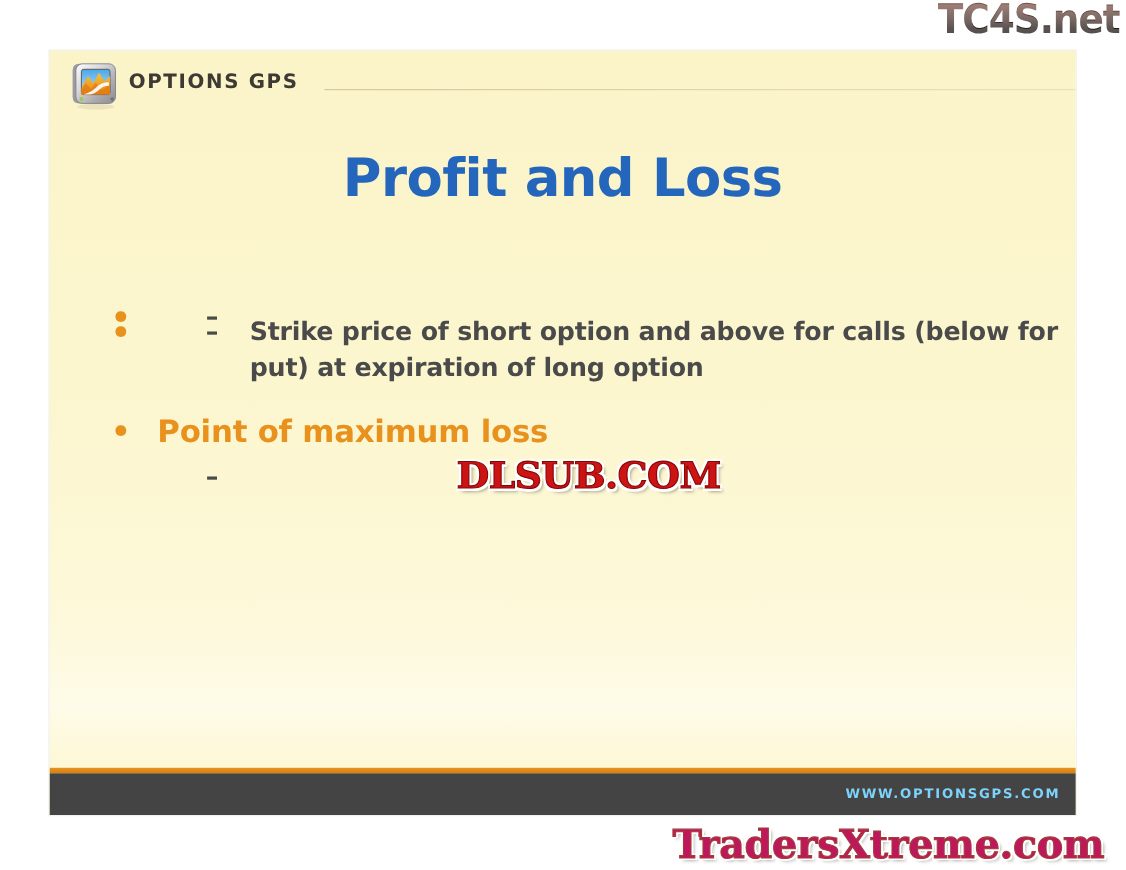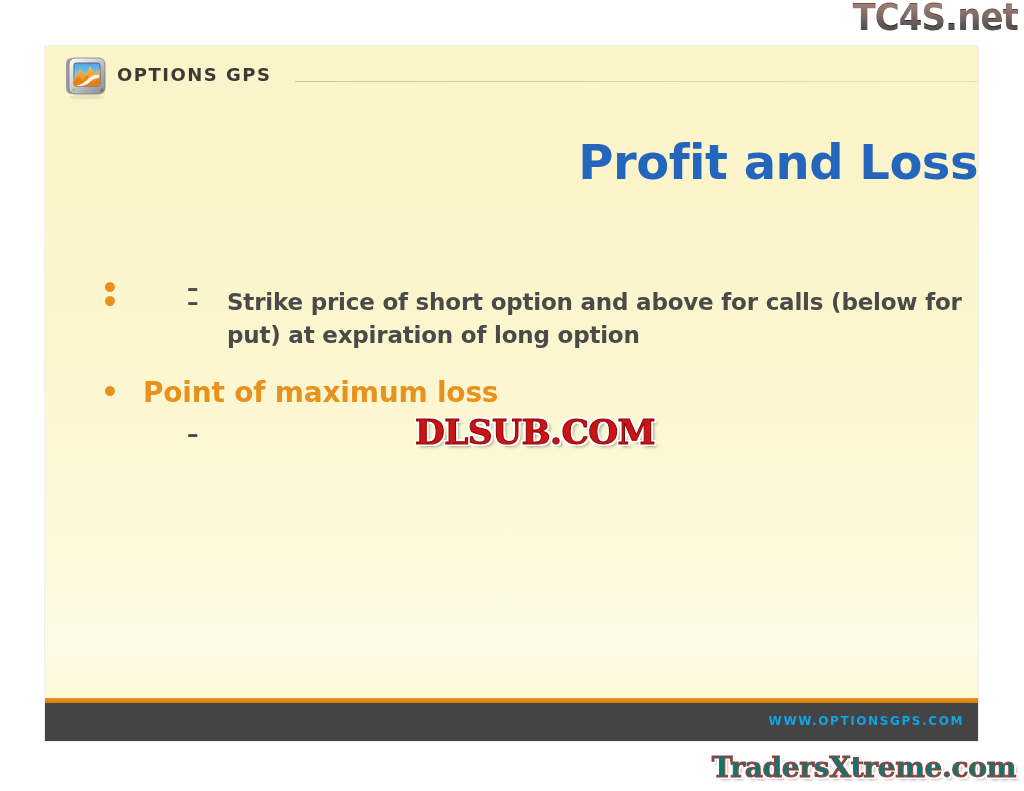--- a/index.html
+++ b/index.html
@@ -89,21 +89,21 @@
     height: 1px;
     background: linear-gradient(90deg, #cfc58f 0%, #ddd3a5 55%, #e8dfbb 100%);
   }
 
   
   #slide-title {
     position: absolute;
     left: 0;
     top: 88px;
     width: 100%;
-    text-align: right;
+    text-align: center;
     font-family: "DejaVu Sans", sans-serif;
     font-weight: bold;
     font-size: 48px;
     line-height: 56px;
     color: #2566bd;
     letter-spacing: -0.5px;
   }
 
   
   #slide-body {
@@ -175,21 +175,21 @@
     background: #444444;
   }
   #footer-url {
     position: absolute;
     right: 14px;
     top: 11px;
     font-family: "DejaVu Sans", sans-serif;
     font-weight: bold;
     font-size: 12px;
     letter-spacing: 1.6px;
-    color: #0ea5e9;
+    color: #7dd3fc;
     text-transform: uppercase;
     white-space: nowrap;
   }
 
   
   #watermark-dlsub {
     position: absolute;
     left: 370px;
     top: 368px;
     font-family: "DejaVu Serif", serif;
@@ -204,28 +204,28 @@
        0 2px 0 #ffffff, 0 -2px 0 #ffffff,
        2px 2px 0 #ffffff, -2px 2px 0 #ffffff,
        2px -2px 0 #ffffff, -2px -2px 0 #ffffff,
        3px 3px 3px rgba(0,0,0,0.35);
     white-space: nowrap;
     transform: scaleX(1.04);
     transform-origin: left top;
   }
   #watermark-traders {
     position: absolute;
-    right: 8px;
+    right: 20px;
     bottom: 6px;
     font-family: "DejaVu Serif", serif;
     font-weight: bold;
-    font-size: 28px;
+    font-size: 36px;
     line-height: 34px;
     letter-spacing: -0.3px;
-    color: #0f766e;
+    color: #be185d;
     -webkit-text-stroke: 1px #a33b36;
     text-shadow:
        2px 0 0 #ffffff, -2px 0 0 #ffffff,
        0 2px 0 #ffffff, 0 -2px 0 #ffffff,
        2px 2px 0 #ffffff, -2px 2px 0 #ffffff,
        2px -2px 0 #ffffff, -2px -2px 0 #ffffff,
        3px 3px 3px rgba(0,0,0,0.3);
     white-space: nowrap;
   }
 </style>

